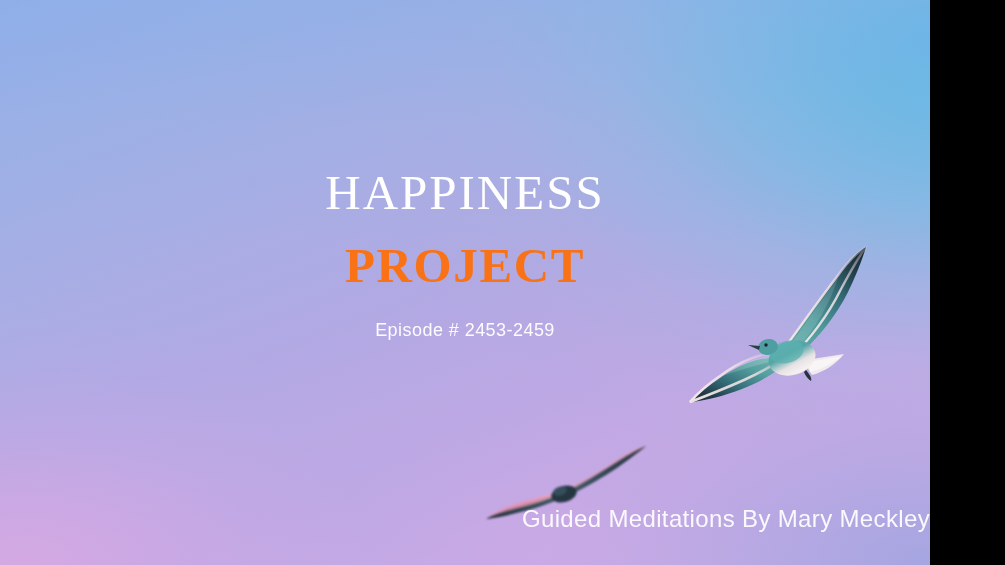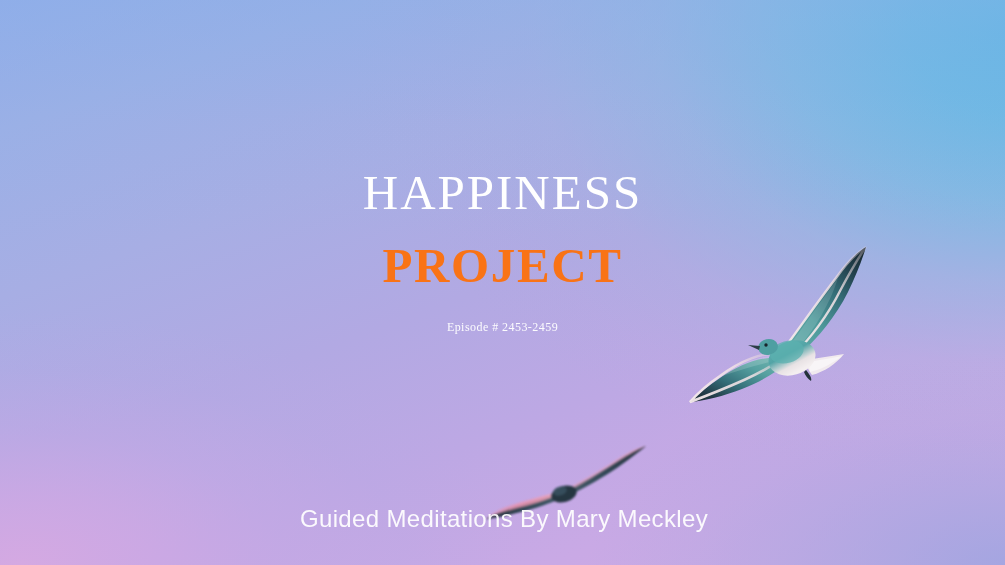--- a/index.html
+++ b/index.html
@@ -2,21 +2,21 @@
 <html><head>
 <meta charset="utf-8">
 <style>
   html, body {
     margin: 0;
     padding: 0;
     background: #000;
   }
   #canvas {
     position: relative;
-    width: 1005px;
+    width: 930px;
     height: 565px;
     overflow: hidden;
     font-family: "Liberation Sans", sans-serif;
   }
 
   
   .sky-base {
     position: absolute;
     inset: 0;
     background: linear-gradient(160deg,
@@ -110,34 +110,34 @@
     font-family: "Liberation Serif", "DejaVu Serif", serif;
     font-weight: 700;
     font-size: 49px;
     letter-spacing: 1.6px;
     line-height: 1.0;
     color: #f97316;
     margin: 0;
     padding-top: 24px;
   }
   .episode-line {
-    font-family: Liberation Serif, serif;
+    font-family: Liberation Sans, sans-serif;
     font-weight: 300;
-    font-size: 12px;
+    font-size: 18px;
     letter-spacing: 0.45px;
     color: rgba(255,255,255,0.96);
     margin: 0;
     padding-top: 30px;
   }
   .footer-line {
     position: absolute;
     left: 3px;
     right: 0;
     top: 505px;
-    text-align: center;
+    text-align: right;
     font-family: "Liberation Sans", sans-serif;
     font-weight: 300;
     font-size: 24px;
     letter-spacing: 0.35px;
     color: rgba(255,255,255,0.93);
     z-index: 5;
     margin: 0;
   }
 </style>
 </head>

